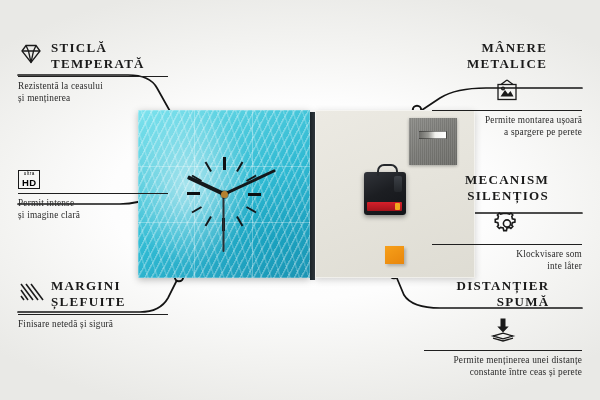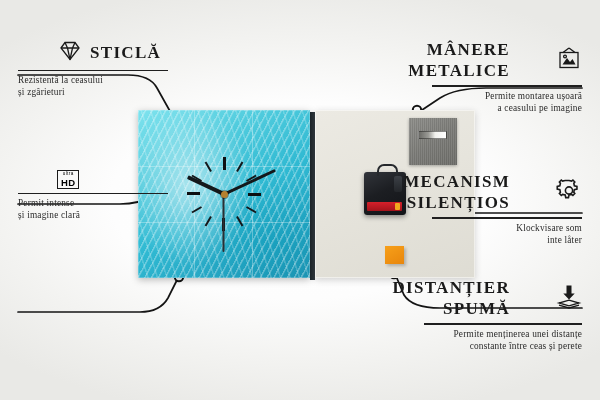--- a/index.html
+++ b/index.html
@@ -89,29 +89,29 @@
   }
   .spacer{
     position:absolute;left:70px;top:136px;width:19px;height:18px;
     background:linear-gradient(150deg,#f7a01a 0%,#e8860c 100%);
     box-shadow:2px 2px 3px rgba(0,0,0,.22);
   }
 
   
   .feature{position:absolute;}
   .f-head{display:flex;align-items:center;gap:7px;}
-  .f-head.right{justify-content:flex-end;}
+  .f-head.right{justify-content:flex-end;flex-direction:column;}
   .f-title{
-    font-size:17px;font-weight:bold;letter-spacing:1.3px;color:#1a1a1a;
+    font-size:13px;font-weight:bold;letter-spacing:1.3px;color:#1a1a1a;
     line-height:1.22;text-transform:uppercase;
   }
   .f-rule{height:1.3px;background:#1f1f1f;margin:4px 0 3px;}
   .f-sub{font-size:9.3px;color:#2a2a2a;line-height:1.3;letter-spacing:.2px;}
   .ta-l{text-align:left;} .ta-r{text-align:right;}
-  .ico{flex:0 0 auto;display:block;margin-left:39px;}
+  .ico{flex:0 0 auto;display:block;}
   .hdbox{
     border:1.6px solid #1a1a1a;padding:1px 3px;text-align:center;line-height:1;
     font-family:"Liberation Sans",sans-serif;
   }
   .hdbox b{display:block;font-size:9.5px;letter-spacing:.3px;margin-top:1px;}
   .hdbox s{display:block;font-size:4.6px;letter-spacing:.4px;text-decoration:none;}
 </style>
 </head>
 <body>
 
@@ -201,61 +201,81 @@
 
   <div class="feature" style="left:18px;top:40px;width:150px;">
     <div class="f-head">
       <span class="ico">
         <svg width="26" height="22" viewBox="0 0 26 22" fill="none" stroke="#1a1a1a" stroke-width="1.3">
           <path d="M4 8 L8 2.5 L18 2.5 L22 8 L13 19.5 Z"></path>
           <path d="M4 8 H22 M8 2.5 L10.5 8 L13 19.5 L15.5 8 L18 2.5"></path>
         </svg>
       </span>
       <span class="f-title ta-l">
-        <span>STICLĂ</span><br>
+        <span>STICLĂ</span><br><span>TEMPERATĂ</span>
       </span>
     </div>
     <div class="f-rule"></div>
     <div class="f-sub ta-l">
-      <span>Rezistentă la ceasului</span><br><span>și zgârieturi</span>
+      <span>Rezistentă la ceasului</span><br><span>și menținerea</span>
     </div>
   </div>
 
   <div class="feature" style="left:18px;top:170px;width:150px;">
     <div class="f-head">
       <span class="ico hdbox">
         <s>ultra</s>
         <b>HD</b>
       </span>
     </div>
     <div class="f-rule"></div>
     <div class="f-sub ta-l">
       <span>Permit intense</span><br><span>și imagine clară</span>
     </div>
   </div>
 
+  <div class="feature" style="left:18px;top:278px;width:150px;">
+    <div class="f-head">
+      <span class="ico">
+        <svg width="26" height="22" viewBox="0 0 26 22" fill="none" stroke="#1a1a1a" stroke-width="1.5">
+          <path d="M3 3 L15 19"></path>
+            <path d="M8 3 L20 19"></path>
+            <path d="M13 3 L25 19"></path>
+          <path d="M3 9 L10 19"></path>
+            <path d="M3 15 L6 19"></path>
+        </svg>
+      </span>
+      <span class="f-title ta-l">
+        <span>MARGINI</span><br><span>ȘLEFUITE</span>
+      </span>
+    </div>
+    <div class="f-rule"></div>
+    <div class="f-sub ta-l">
+      <span>Finisare netedă și sigură</span>
+    </div>
+  </div>
 
   <div class="feature" style="left:432px;top:40px;width:150px;">
     <div class="f-head right">
       <span class="f-title ta-r">
         <span>MÂNERE</span><br><span>METALICE</span>
       </span>
       <span class="ico">
         <svg width="26" height="23" viewBox="0 0 26 23" fill="none" stroke="#1a1a1a" stroke-width="1.3">
           <path d="M13 1 L19 5.5"></path>
             <path d="M13 1 L7 5.5"></path>
           <rect x="4" y="5.5" width="18" height="15"></rect>
           <path d="M6.5 17.5 L11 11 L14 15 L16.5 12 L19.5 17.5 Z" fill="#1a1a1a" stroke="none"></path>
           <circle cx="9" cy="9.5" r="1.4"></circle>
         </svg>
       </span>
     </div>
     <div class="f-rule"></div>
     <div class="f-sub ta-r">
-      <span>Permite montarea ușoară</span><br><span>a ceasului pe imagine</span>
+      <span>Permite montarea ușoară</span><br><span>a spargere pe perete</span>
     </div>
   </div>
 
   <div class="feature" style="left:432px;top:172px;width:150px;">
     <div class="f-head right">
       <span class="f-title ta-r">
         <span>MECANISM</span><br><span>SILENȚIOS</span>
       </span>
       <span class="ico">
         <svg width="26" height="25" viewBox="0 0 26 25" fill="none" stroke="#1a1a1a" stroke-width="1.6">

